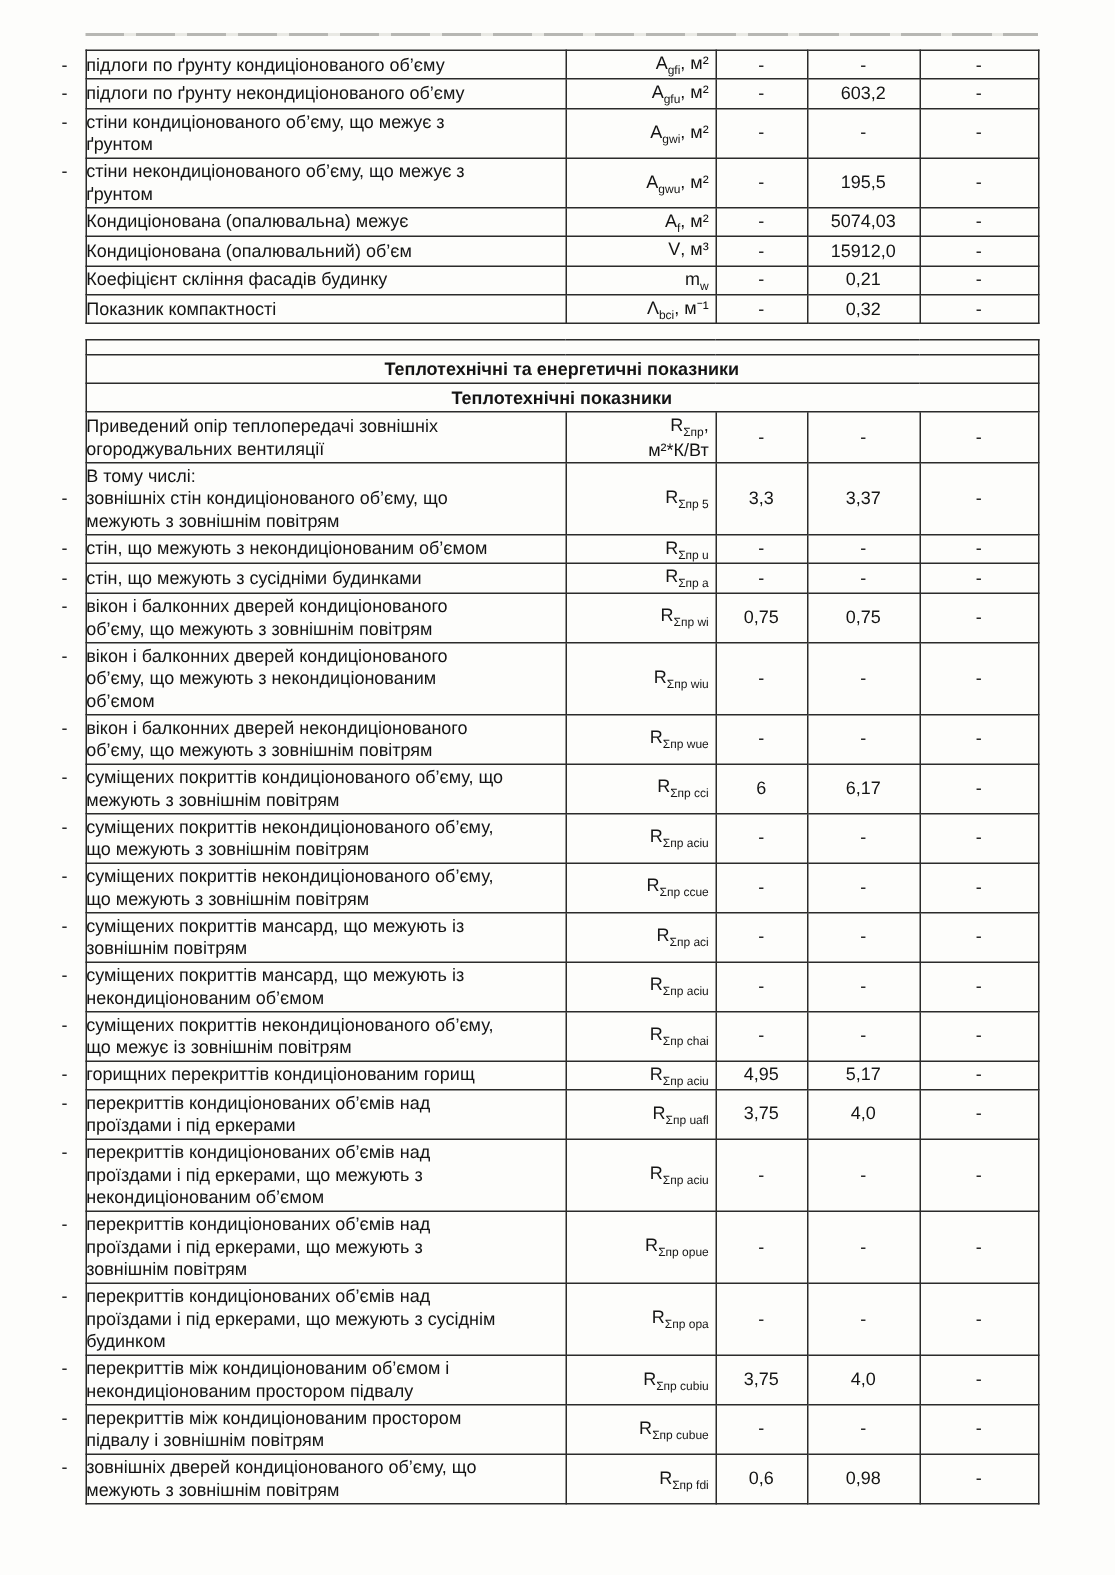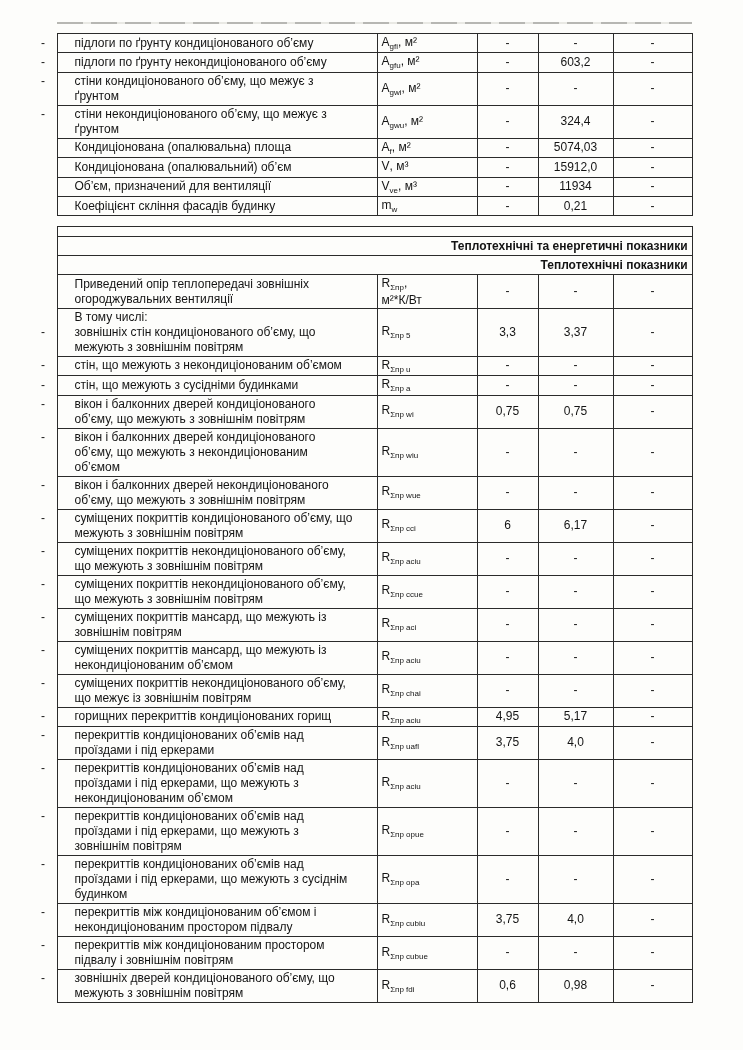--- a/index.html
+++ b/index.html
@@ -41,35 +41,35 @@
   td.bullet{
     border:none;
     padding:2px 0 0 11px;
     vertical-align:top;
     line-height:14px;
     background:transparent;
   }
   td.bullet.line2{padding-top:17px;}
   td.name{
     white-space:pre-line;
-    padding-left:17px;
+    padding-left:0;
     vertical-align:middle;
   }
   td.sym{
-    text-align:left;
+    text-align:right;
     white-space:pre-line;
     line-height:14px;
   }
   td.sym sub{font-size:8px;line-height:8px;}
   td.val{text-align:center;}
 
   tr.spacer td{height:9px;padding:0;line-height:9px;}
   td.title-cell{
     font-weight:bold;
-    text-align:right;
+    text-align:center;
     line-height:16px;
     padding:1px 4px;
   }
 </style>
 </head>
 <body>
 
 <div class="page">
   <div class="content">
 
@@ -113,60 +113,60 @@
             <td class="val">-</td>
             <td class="val">-</td>
           </tr>
 
           <tr>
             <td class="bullet">-</td>
             <td class="name">стіни некондиціонованого об’єму, що межує з
 ґрунтом</td>
             <td class="sym"><span>A</span><sub>gwu</sub><span>, м²</span></td>
             <td class="val">-</td>
-            <td class="val">324,4</td>
+            <td class="val">195,5</td>
             <td class="val">-</td>
           </tr>
 
           <tr>
             <td class="bullet"></td>
-            <td class="name">Кондиціонована (опалювальна) площа</td>
+            <td class="name">Кондиціонована (опалювальна) межує</td>
             <td class="sym"><span>A</span><sub>f</sub><span>, м²</span></td>
             <td class="val">-</td>
             <td class="val">5074,03</td>
             <td class="val">-</td>
           </tr>
 
           <tr>
             <td class="bullet"></td>
             <td class="name">Кондиціонована (опалювальний) об’єм</td>
             <td class="sym"><span>V</span><sub></sub><span>, м³</span></td>
             <td class="val">-</td>
             <td class="val">15912,0</td>
             <td class="val">-</td>
           </tr>
 
-          <tr>
-            <td class="bullet"></td>
-            <td class="name">Об’єм, призначений для вентиляції</td>
-            <td class="sym"><span>V</span><sub>ve</sub><span>, м³</span></td>
-            <td class="val">-</td>
-            <td class="val">11934</td>
-            <td class="val">-</td>
-          </tr>
 
           <tr>
             <td class="bullet"></td>
             <td class="name">Коефіцієнт скління фасадів будинку</td>
             <td class="sym"><span>m</span><sub>w</sub><span></span></td>
             <td class="val">-</td>
             <td class="val">0,21</td>
             <td class="val">-</td>
           </tr>
 
+          <tr>
+            <td class="bullet"></td>
+            <td class="name">Показник компактності</td>
+            <td class="sym"><span>Λ</span><sub>bci</sub><span>, м⁻¹</span></td>
+            <td class="val">-</td>
+            <td class="val">0,32</td>
+            <td class="val">-</td>
+          </tr>
         </tbody>
     </table>
 
     <table class="tbl2">
       <colgroup>
         <col style="width:27px">
           <col style="width:320px">
           <col style="width:100px">
         <col style="width:61px">
           <col style="width:75px">
@@ -314,21 +314,21 @@
             <td class="name">суміщених покриттів некондиціонованого об’єму,
 що межує із зовнішнім повітрям</td>
             <td class="sym"><span>R</span><sub>Σпр chai</sub><span></span></td>
             <td class="val">-</td>
             <td class="val">-</td>
             <td class="val">-</td>
           </tr>
 
           <tr>
             <td class="bullet">-</td>
-            <td class="name">горищних перекриттів кондиціонованих горищ</td>
+            <td class="name">горищних перекриттів кондиціонованим горищ</td>
             <td class="sym"><span>R</span><sub>Σпр aciu</sub><span></span></td>
             <td class="val">4,95</td>
             <td class="val">5,17</td>
             <td class="val">-</td>
           </tr>
 
           <tr>
             <td class="bullet">-</td>
             <td class="name">перекриттів кондиціонованих об’ємів над
 проїздами і під еркерами</td>

